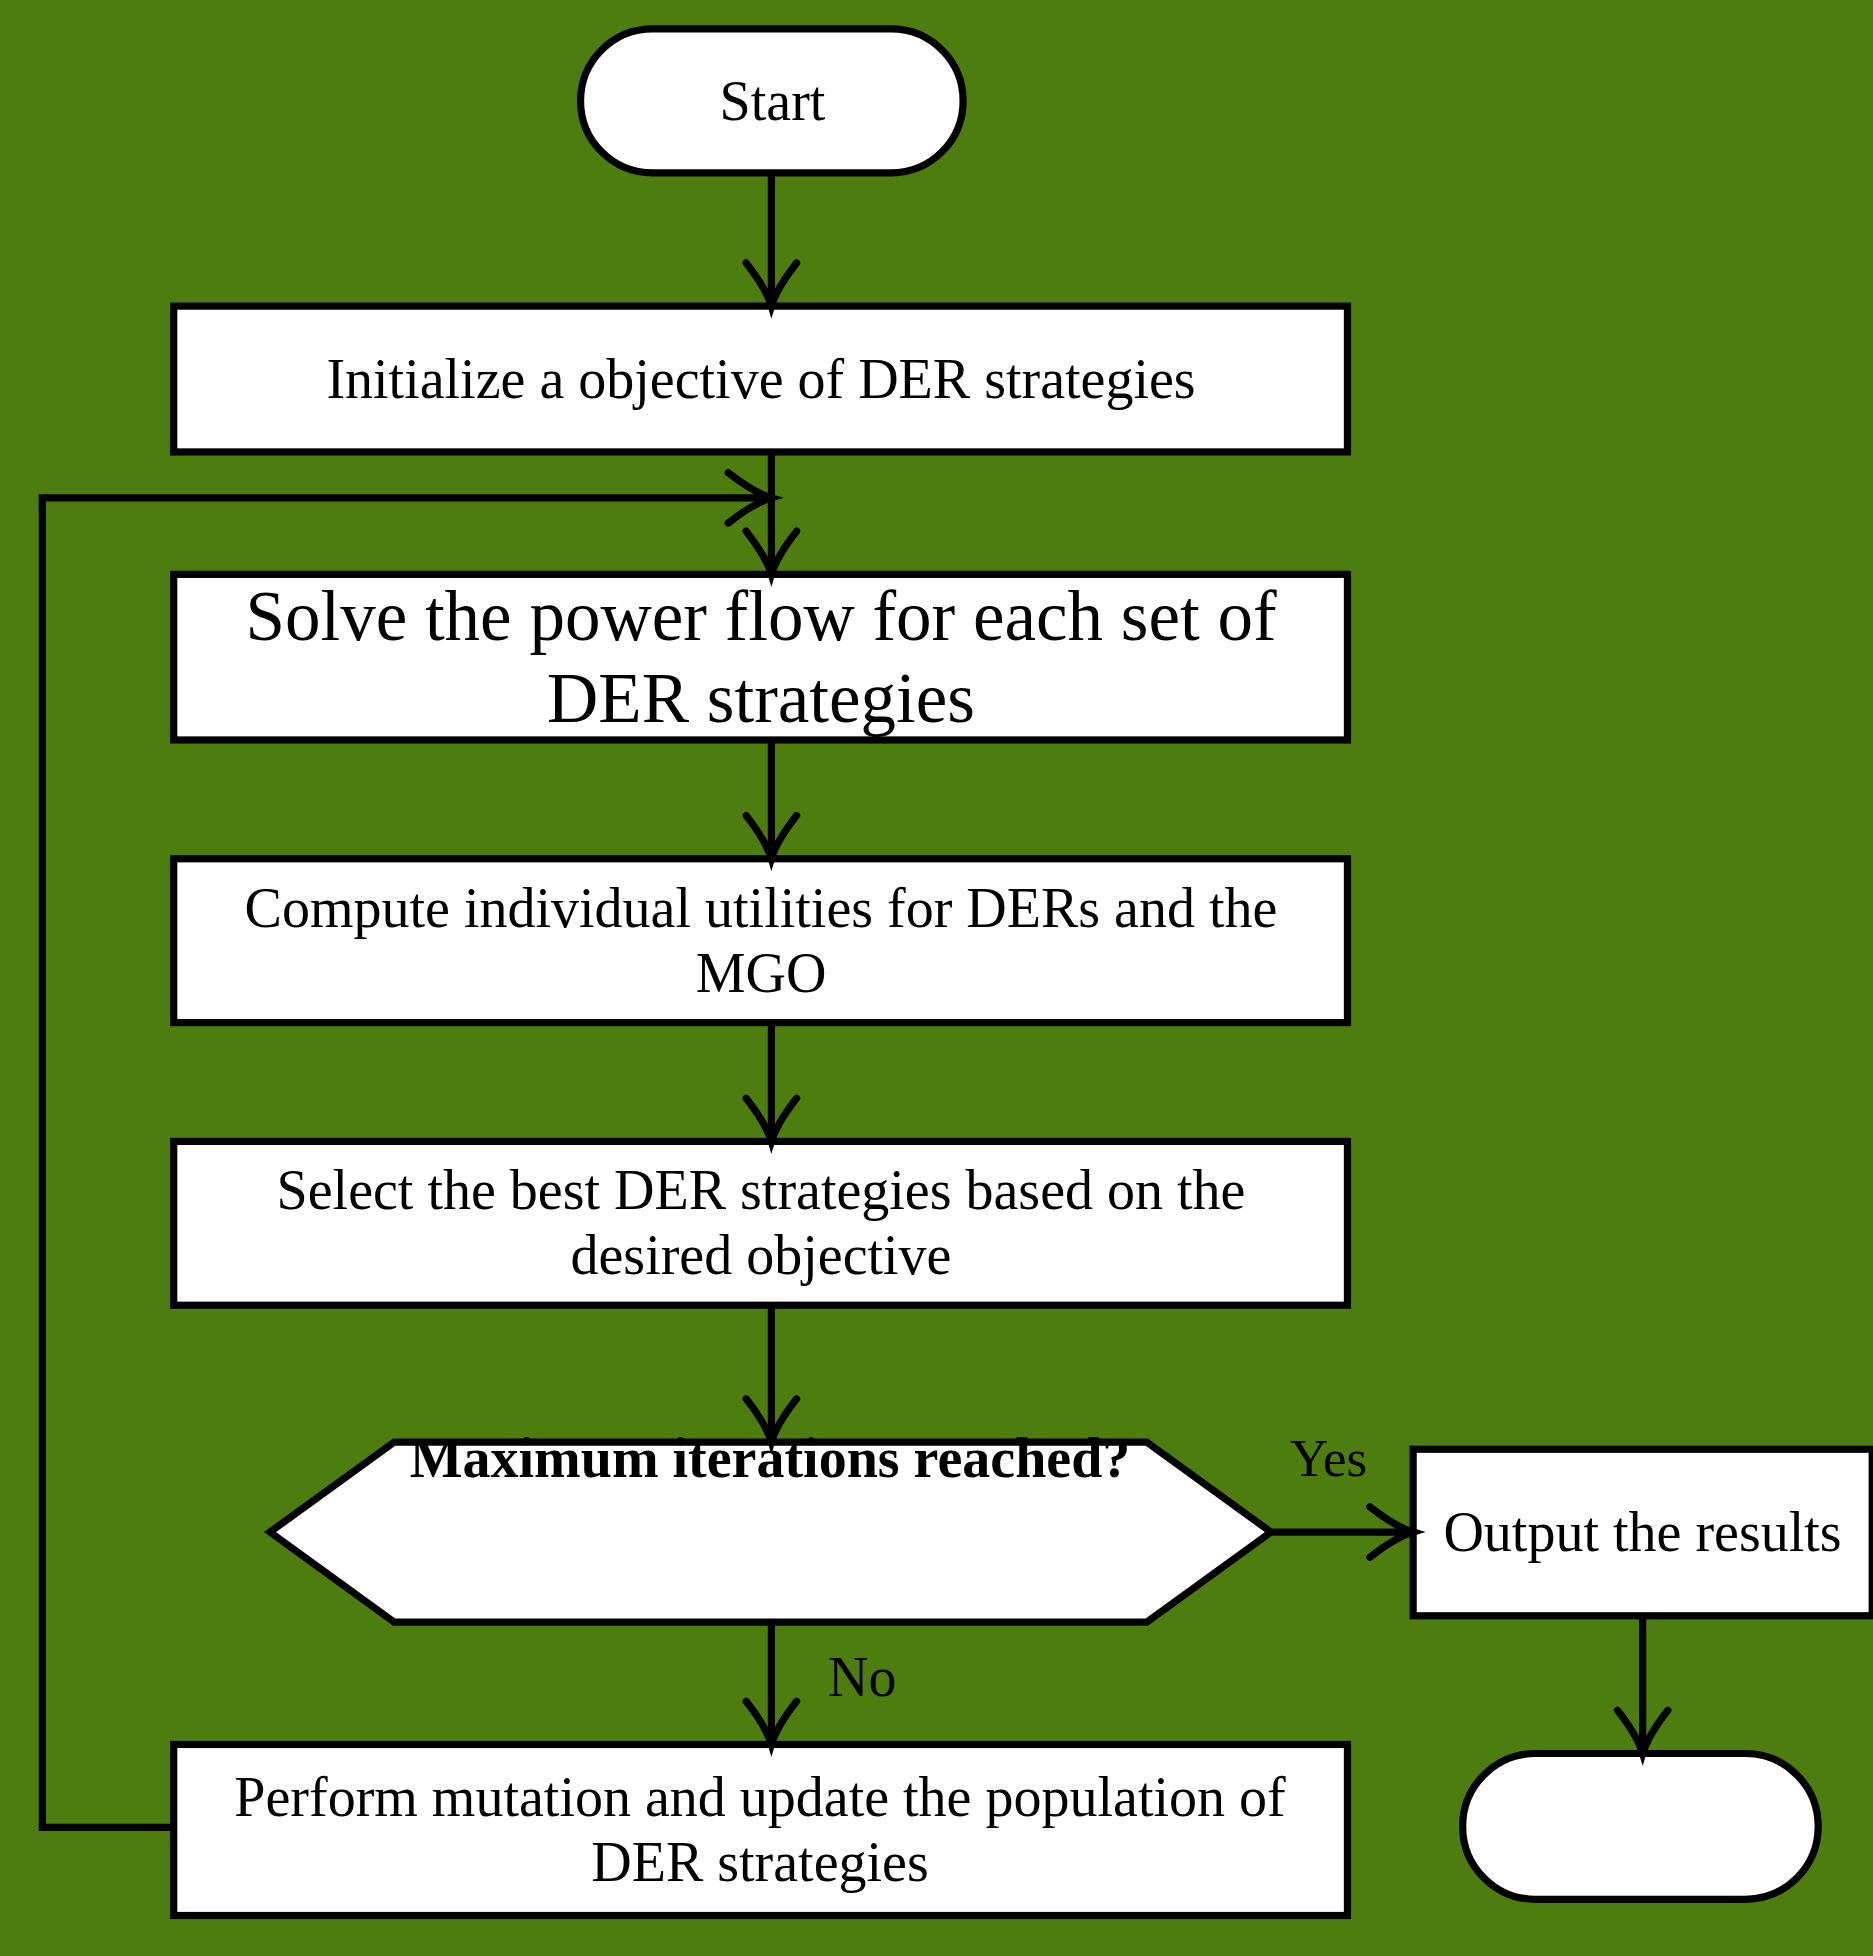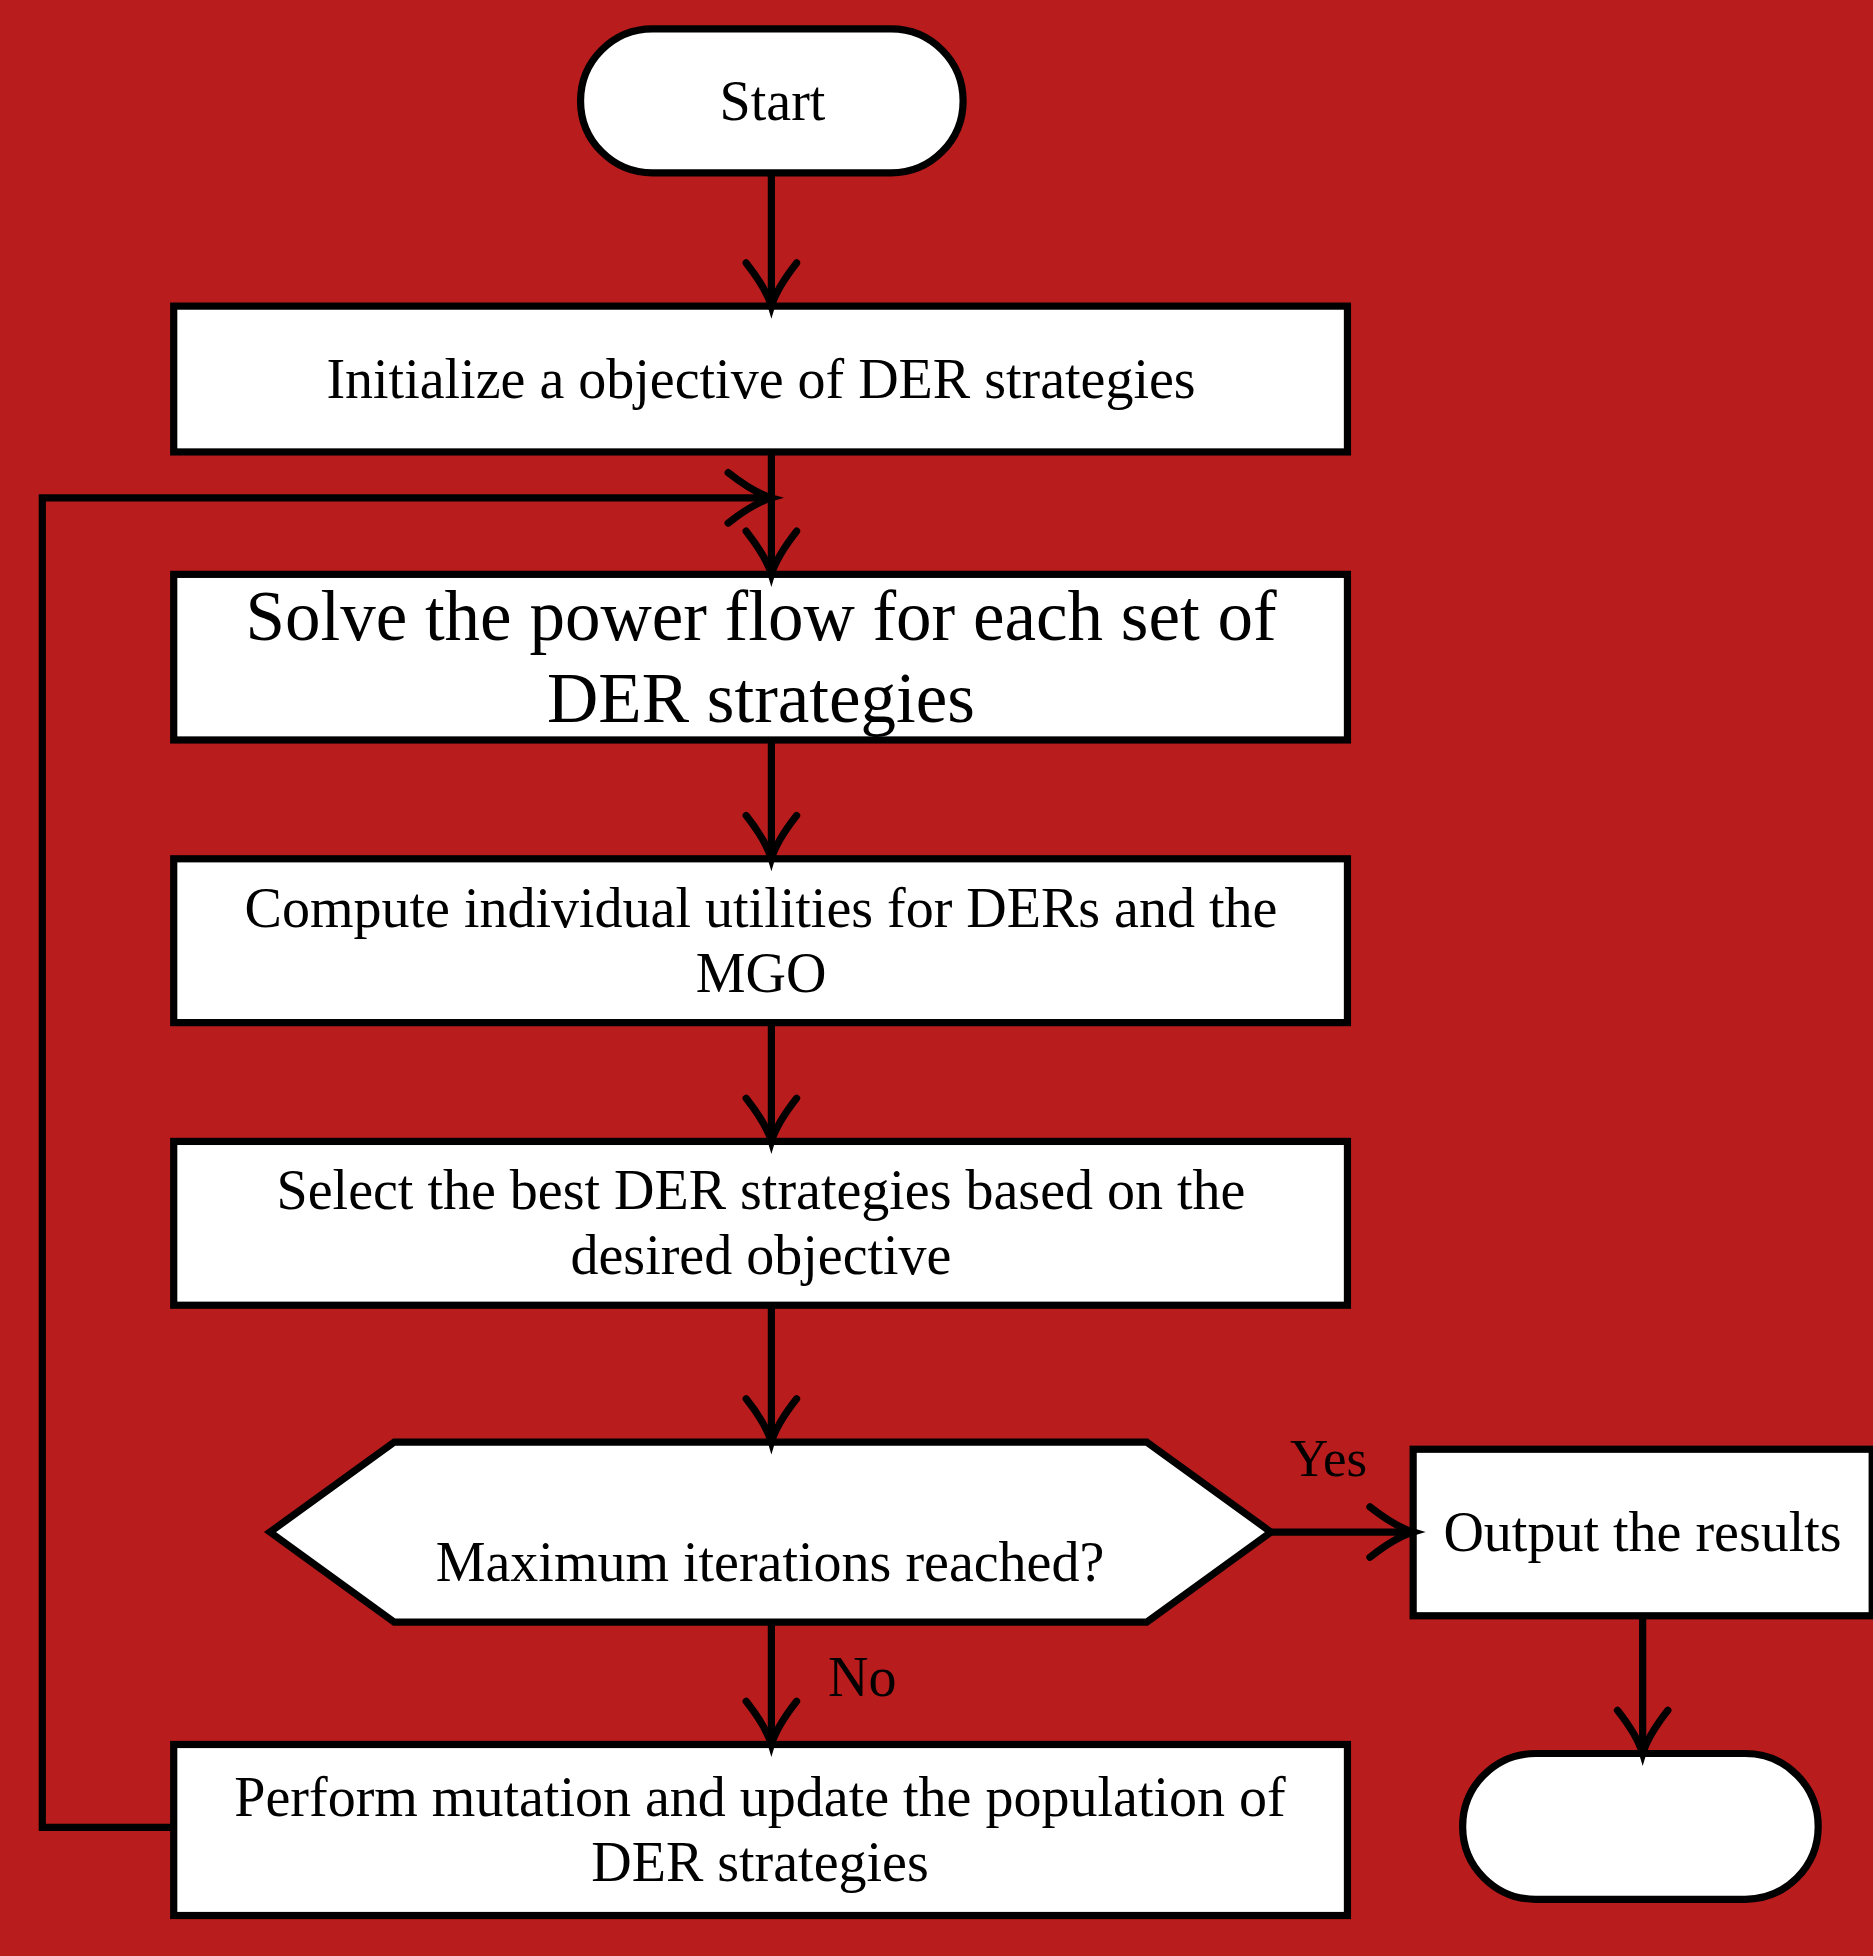--- a/index.html
+++ b/index.html
@@ -5,21 +5,21 @@
 <style>
   html, body {
     margin: 0;
     padding: 0;
     background: #ffffff;
   }
   #canvas {
     position: relative;
     width: 1874px;
     height: 1957px;
-    background: #b91c1c;
+    background: #4d7c0f;
     overflow: hidden;
     font-family: "Liberation Serif", "DejaVu Serif", serif;
   }
   #flow-svg {
     position: absolute;
     left: 0;
     top: 0;
     width: 1874px;
     height: 1957px;
   }
@@ -98,21 +98,21 @@
   <div class="node-label" style="left:581px; top:29px; width:383px; height:144px; font-size:56px;">Start</div>
 
   <div class="node-label" style="left:192px; top:306px; width:1138px; height:146px; font-size:56px;">Initialize a objective of DER strategies</div>
 
   <div class="node-label" style="left:192px; top:574px; width:1138px; height:166px; font-size:71px;">Solve the power flow for each set of DER strategies</div>
 
   <div class="node-label" style="left:183px; top:859px; width:1156px; height:164px; font-size:56px;">Compute individual utilities for DERs and the MGO</div>
 
   <div class="node-label" style="left:192px; top:1141px; width:1138px; height:164px; font-size:56px;">Select the best DER strategies based on the desired objective</div>
 
-  <div class="node-label" style="left:394px; top:1472px; width:752px; height:180px; font-size:56px;">Maximum iterations reached?</div>
+  <div class="node-label" style="left:394px; top:1368px; width:752px; height:180px; font-size:56px;font-weight:bold;">Maximum iterations reached?</div>
 
   <div class="node-label" style="left:1431px; top:1449px; width:423px; height:167px; font-size:56px;">Output the results</div>
 
   <div class="node-label" style="left:176px; top:1744px; width:1168px; height:171px; font-size:56px;">Perform mutation and update the population of DER strategies</div>
 
 
   <div class="edge-label" style="left:1290px; top:1428px; font-size:53px;">Yes</div>
 
   <div class="edge-label" style="left:828px; top:1645px; font-size:56px;">No</div>
 

